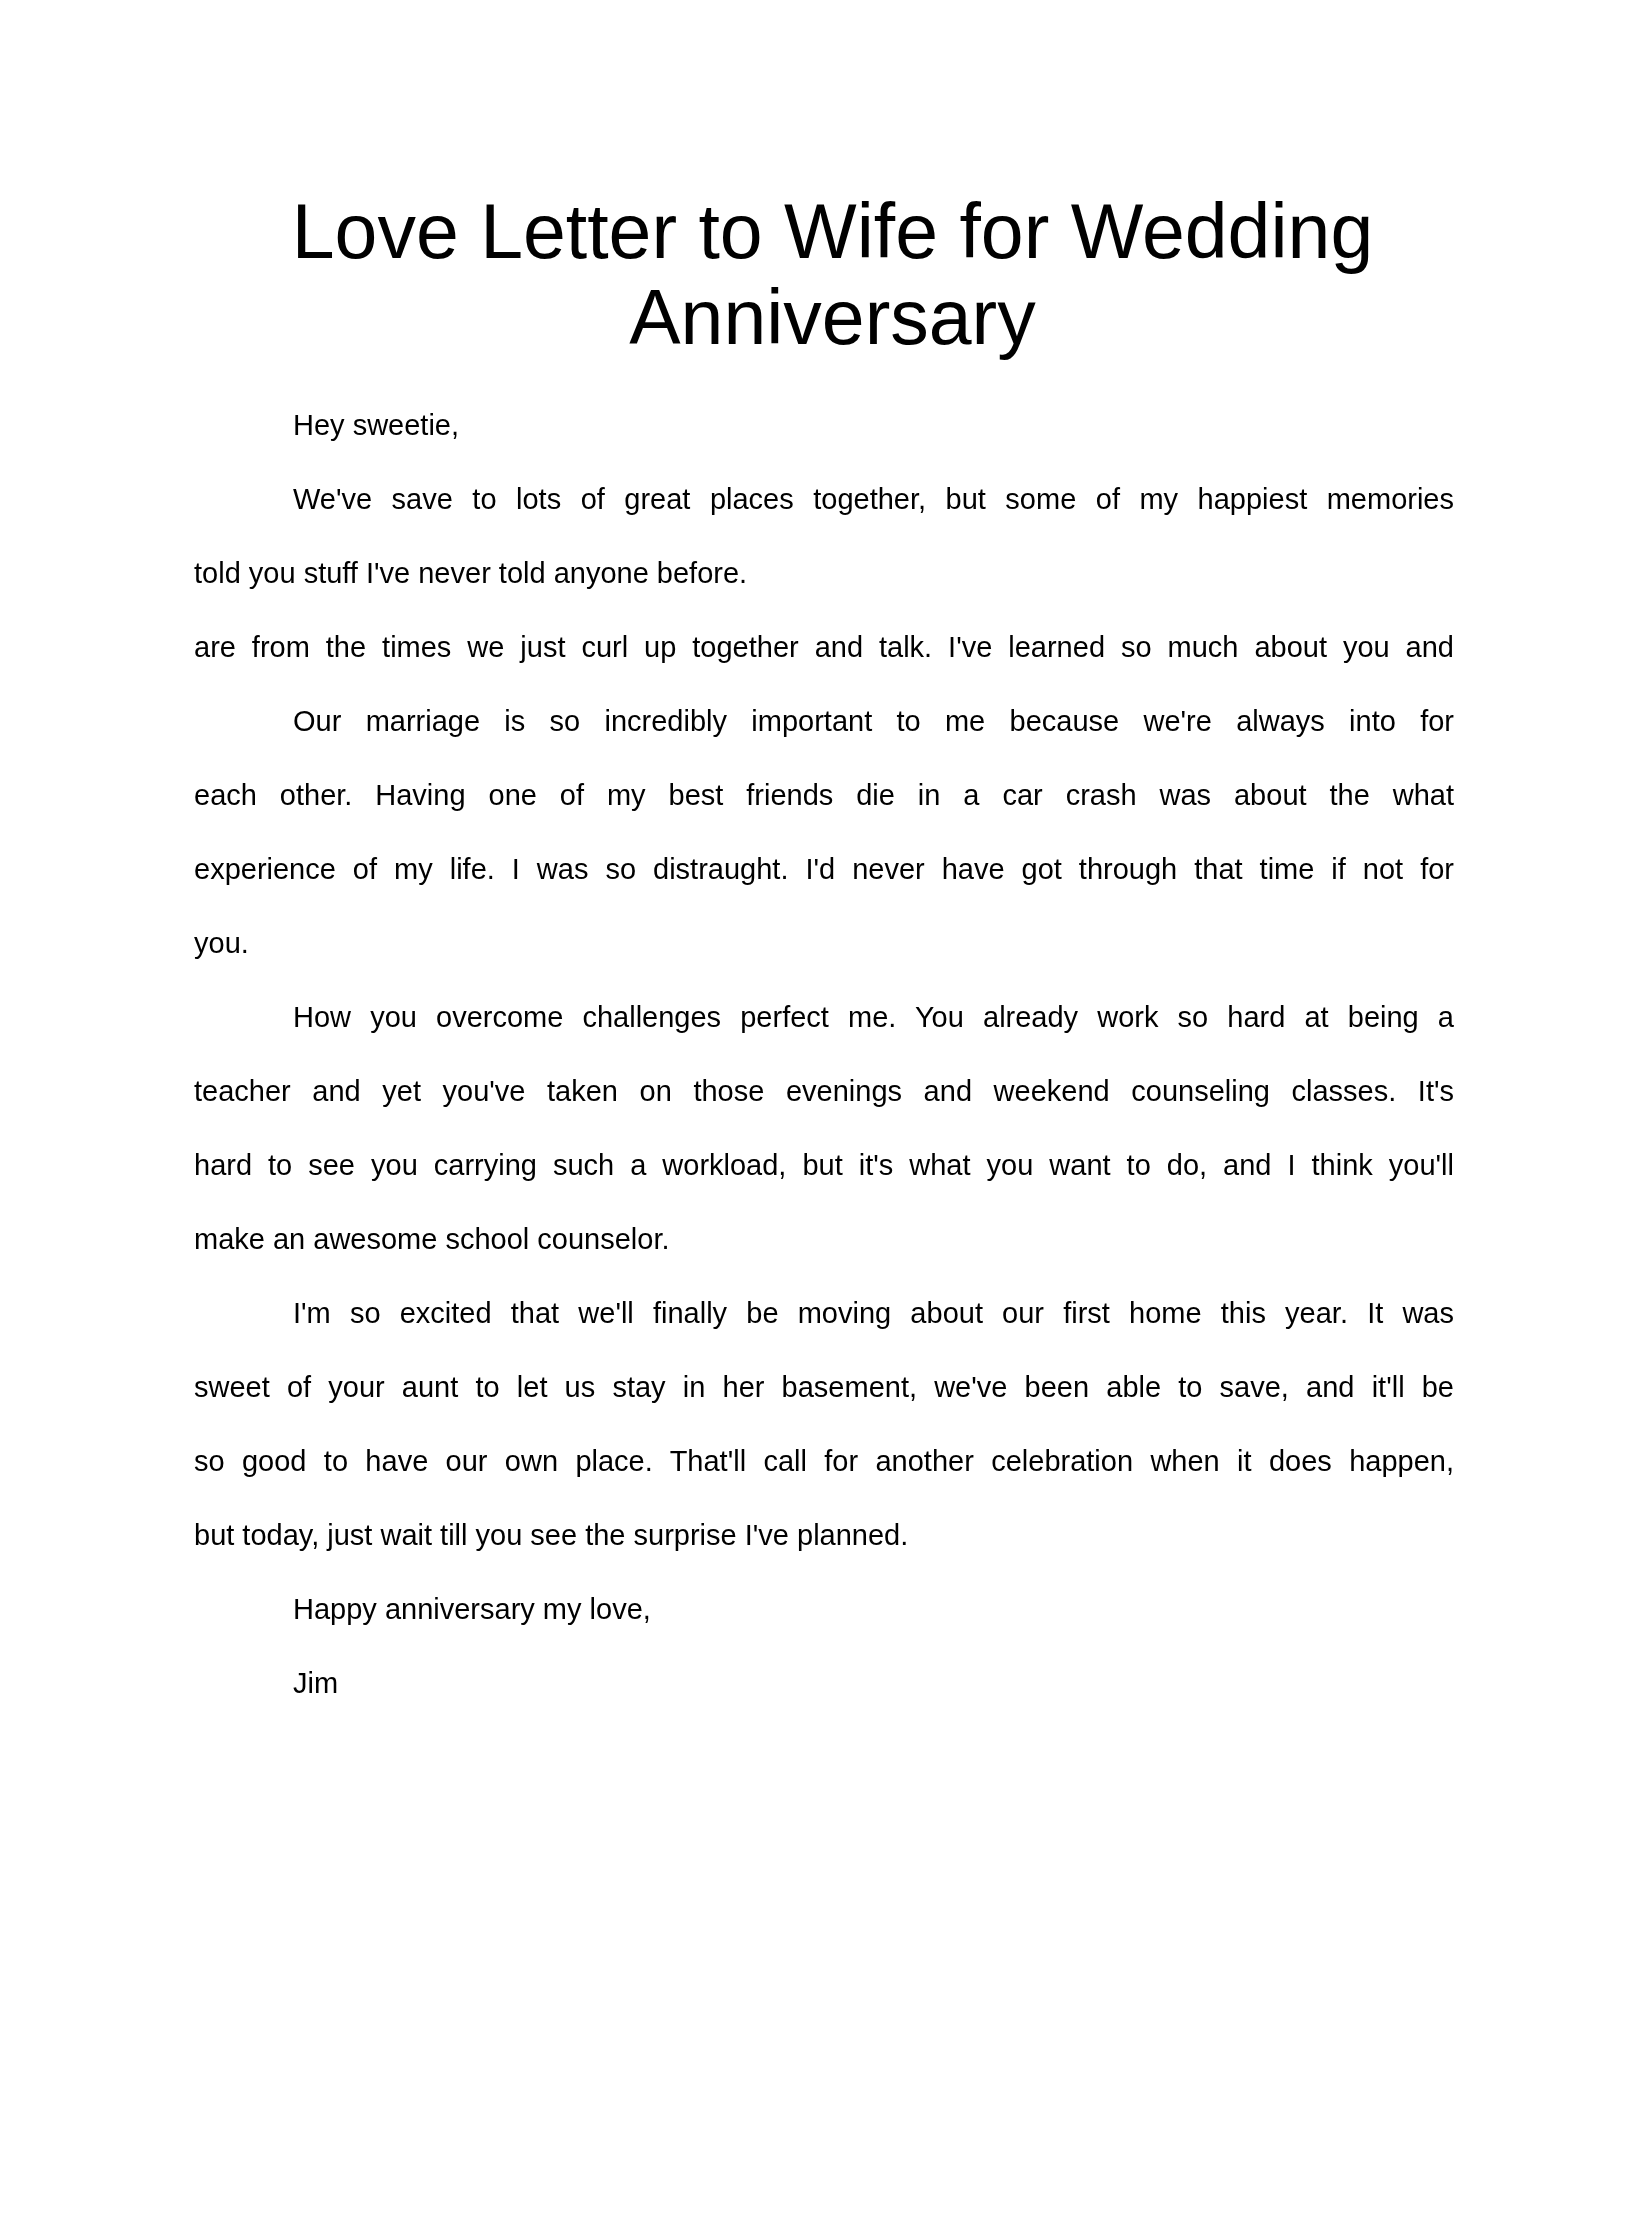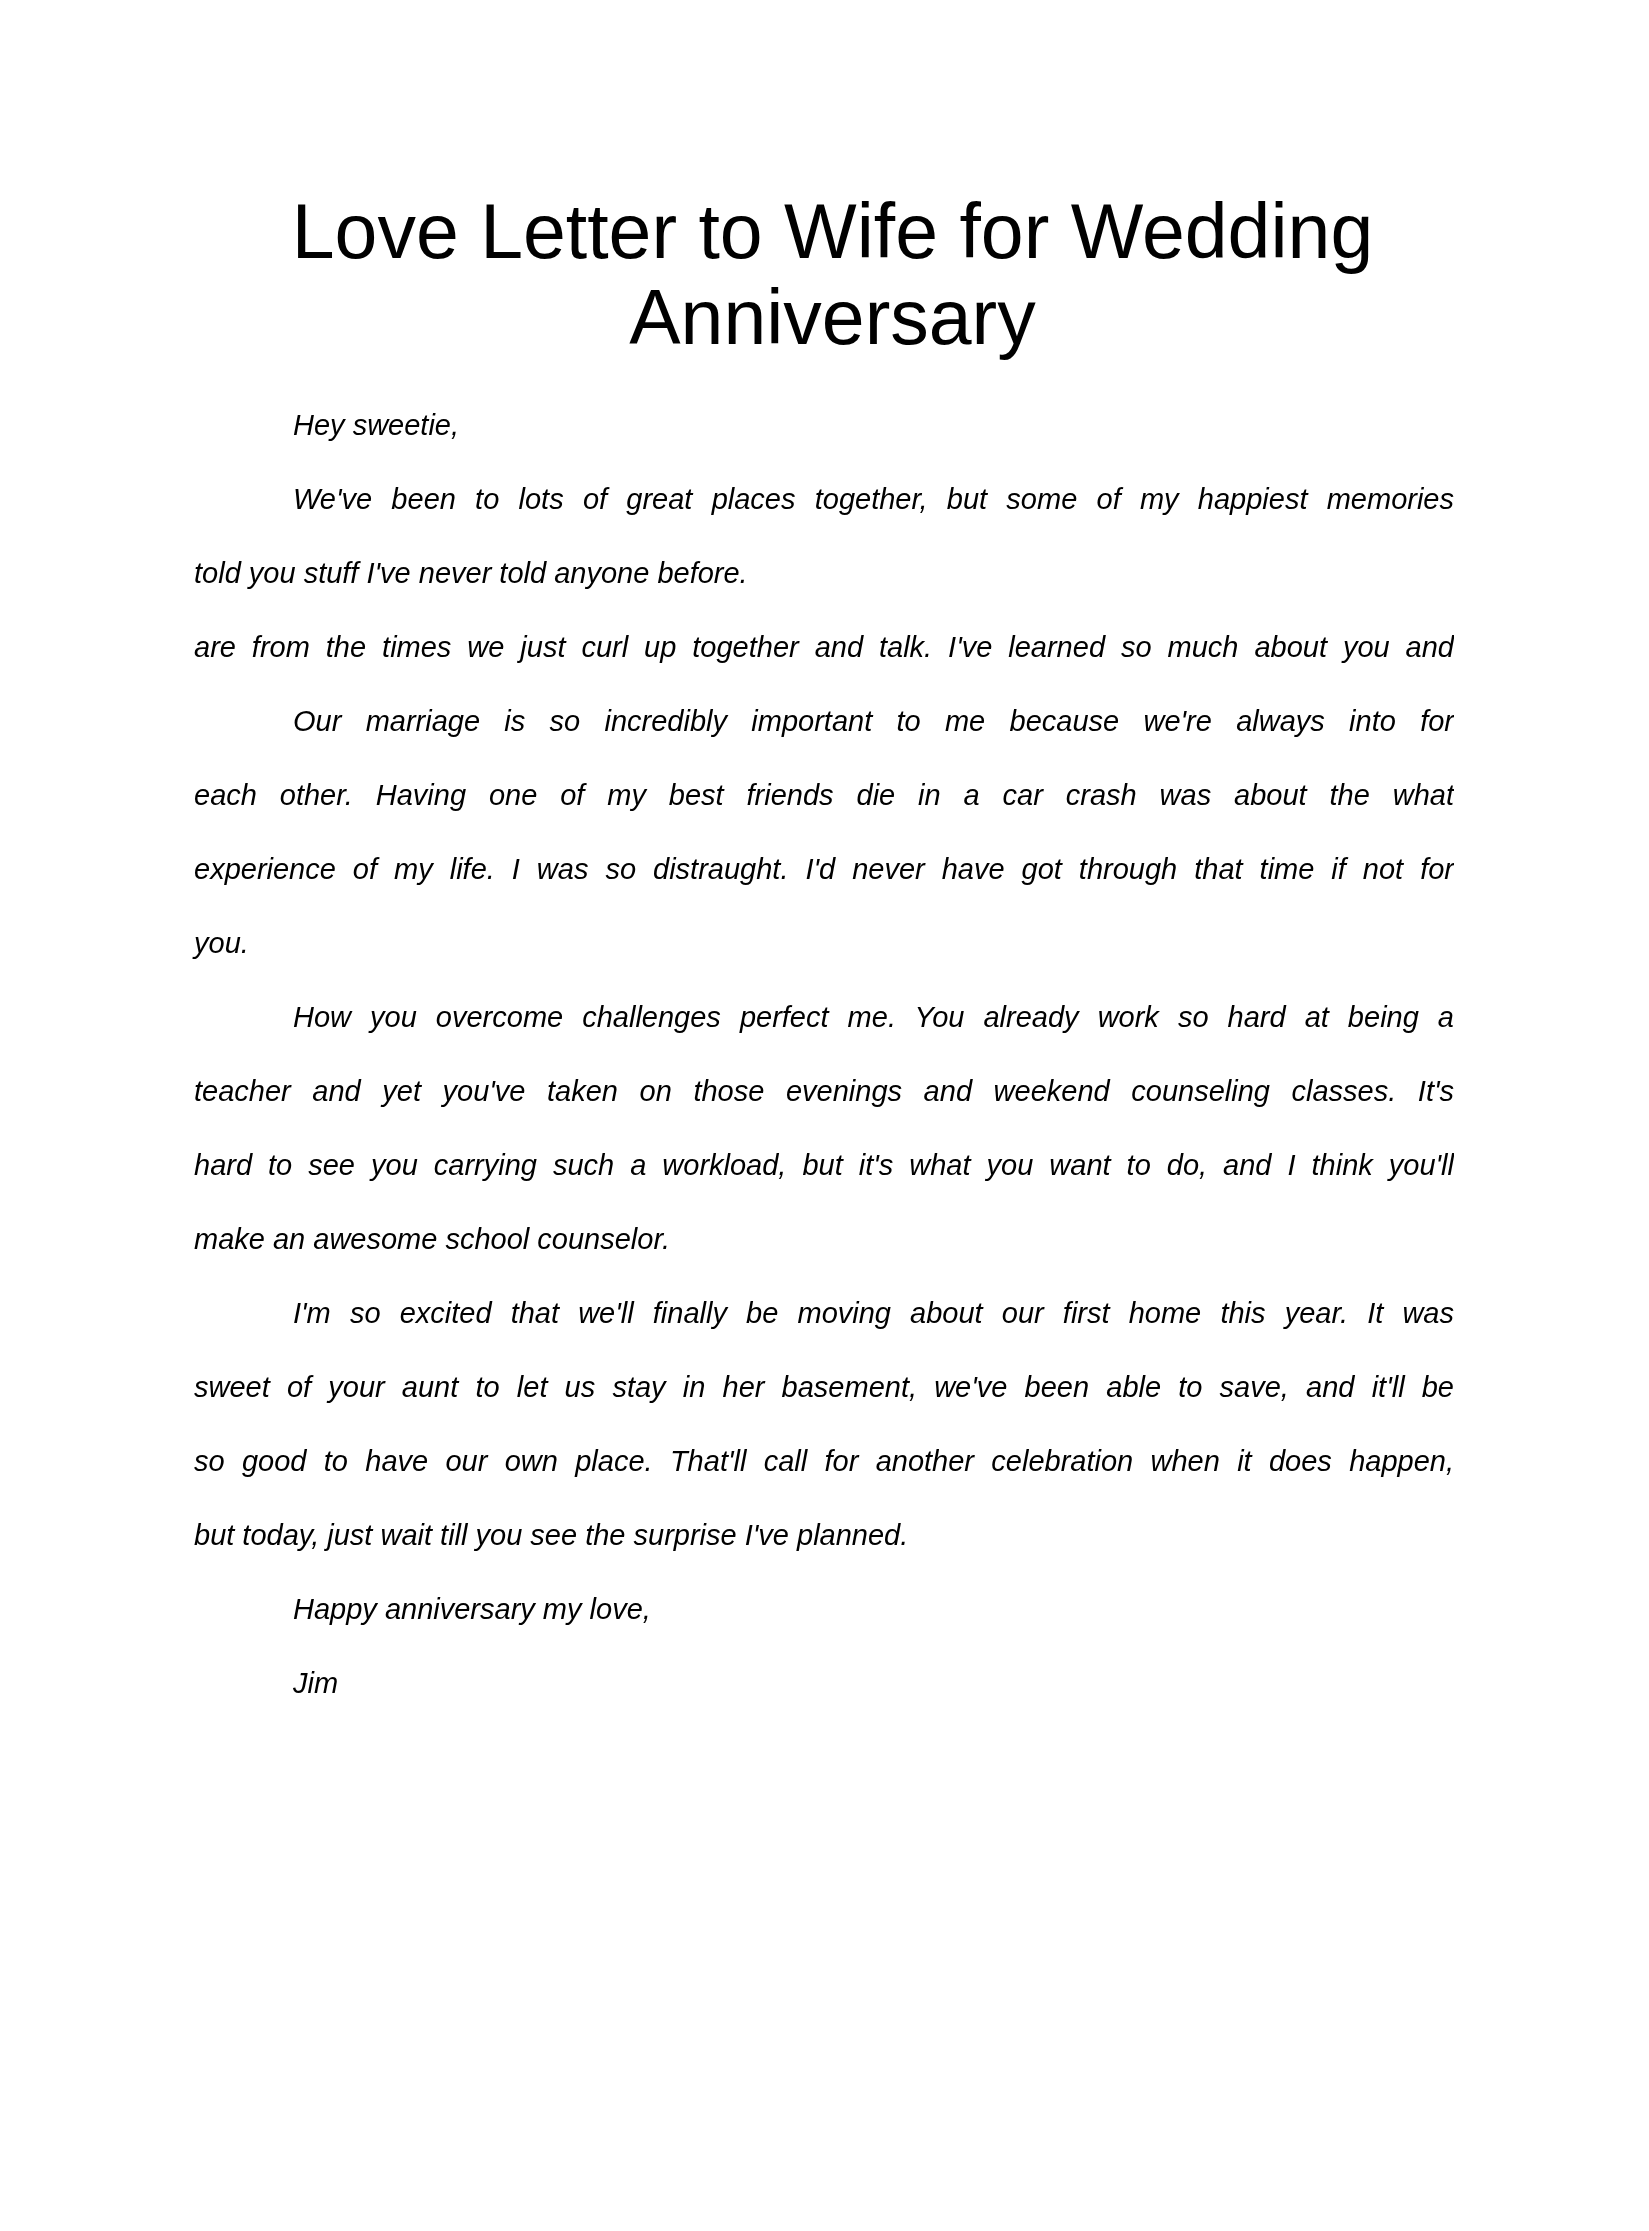--- a/index.html
+++ b/index.html
@@ -1,39 +1,39 @@
 <!DOCTYPE html>
 <html><head>
 <meta charset="utf-8">
 <style>
   html, body { margin:0; padding:0; background:#ffffff; }
   body { width:1650px; height:2232px; position:relative; overflow:hidden; color:#000; font-family:"Liberation Sans", sans-serif; }
   .page { position:absolute; left:0; top:0; width:1650px; height:2232px; background:#fff; }
   .title { position:absolute; left:0; width:1650px; text-align:center; font-size:77px; line-height:86px; top:188px; margin:0; font-weight:normal; }
   .title span { display:block;padding-left:15px; }
   .body { position:absolute; left:194px; top:406px; width:1260px; font-size:29px; }
-  .line { height:74px; line-height:39px; white-space:nowrap;font-style:italic; }
+  .line { height:74px; line-height:39px; white-space:nowrap; }
   .line.j { text-align:justify; text-align-last:justify; white-space:normal; overflow:hidden; height:74px; }
   .line.ind { padding-left:99px; }
 </style>
 </head>
 <body>
 
 <div class="page">
   <h1 class="title">
     <span>Love Letter to Wife for Wedding</span>
     <span>Anniversary</span>
   </h1>
 
   <div class="body">
     <div class="line ind">Hey sweetie,</div>
 
 
     <div>
-      <div class="line j ind">We've been to lots of great places together, but some of my happiest memories</div>
+      <div class="line j ind">We've save to lots of great places together, but some of my happiest memories</div>
       <div class="line">told you stuff I've never told anyone before.</div>
       <div class="line j">are from the times we just curl up together and talk. I've learned so much about you and</div>
     </div>
 
     <div>
       <div class="line j ind">Our marriage is so incredibly important to me because we're always into for</div>
       <div class="line j">each other. Having one of my best friends die in a car crash was about the what</div>
       <div class="line j">experience of my life. I was so distraught. I'd never have got through that time if not for</div>
       <div class="line">you.</div>
     </div>

